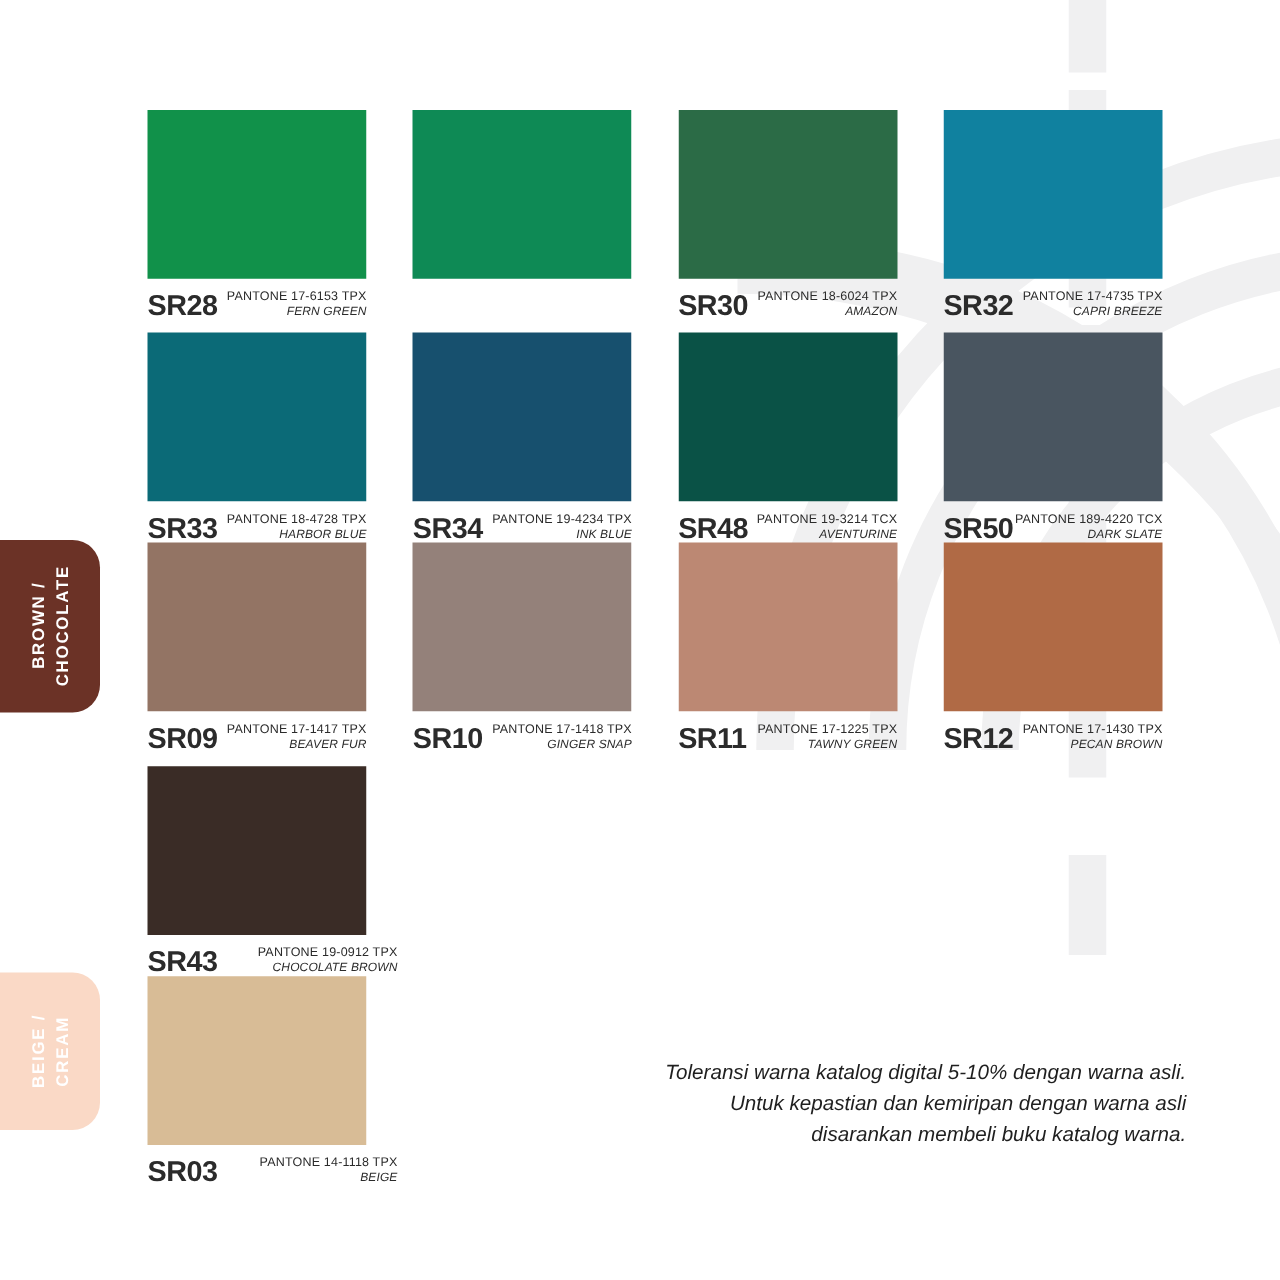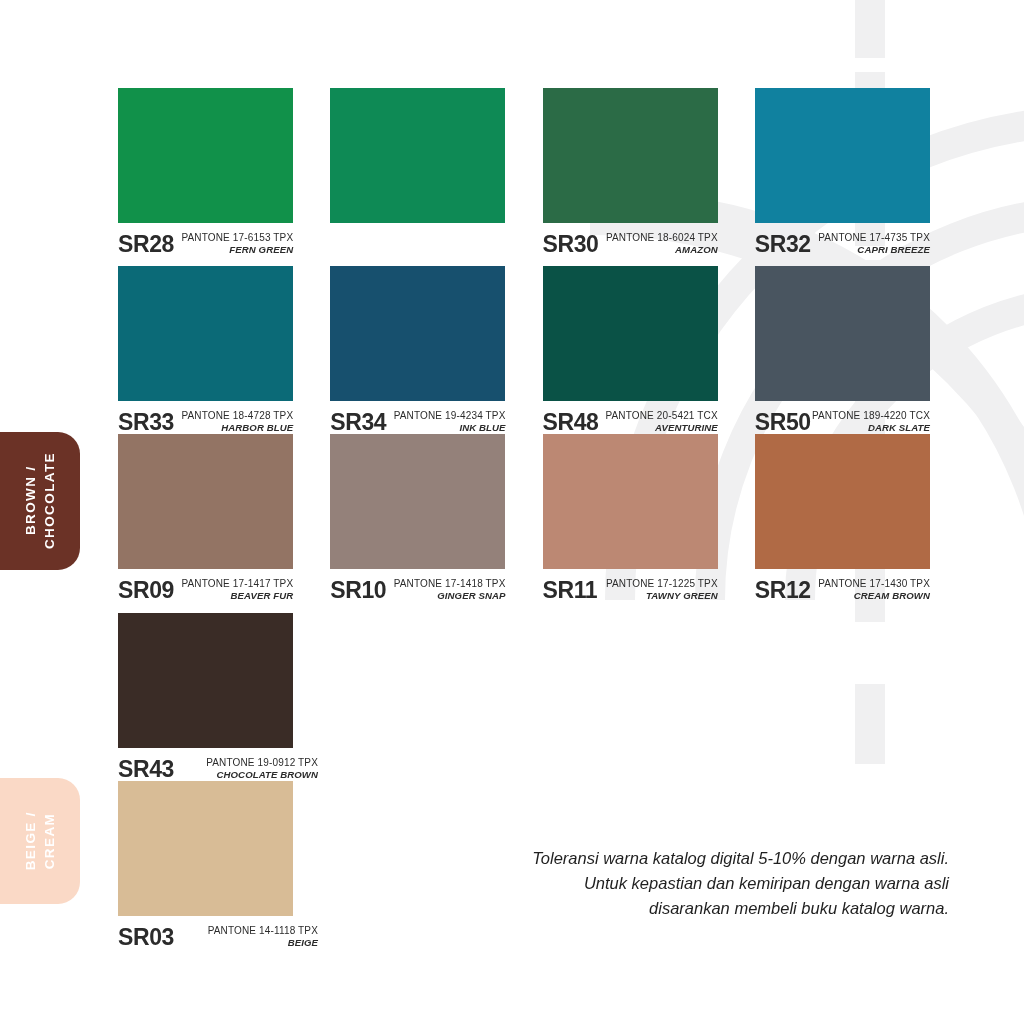--- a/index.html
+++ b/index.html
@@ -102,21 +102,21 @@
   .swatch-pantone {
     font-size: 10px;
     font-weight: normal;
     color: #2b2b2b;
     letter-spacing: 0.15px;
     white-space: nowrap;
     text-align: center;
   }
   .swatch-name {
     font-size: 9.6px;
-    font-weight: bold;
+    font-weight: normal;
     font-style: italic;
     color: #2b2b2b;
     letter-spacing: 0.1px;
     white-space: nowrap;
   }
 
   
   #disclaimer {
     position: absolute;
     right: 75px;
@@ -224,21 +224,21 @@
               <div class="swatch-pantone">PANTONE 19-4234 TPX</div>
               <div class="swatch-name">INK BLUE</div>
             </div>
           </div>
         </div>
         <div class="swatch-cell">
           <div class="swatch-chip" style="background: rgb(10, 82, 70);"></div>
           <div class="swatch-meta">
             <div class="swatch-code">SR48</div>
             <div class="swatch-text">
-              <div class="swatch-pantone">PANTONE 20-5421 TCX</div>
+              <div class="swatch-pantone">PANTONE 19-3214 TCX</div>
               <div class="swatch-name">AVENTURINE</div>
             </div>
           </div>
         </div>
         <div class="swatch-cell">
           <div class="swatch-chip" style="background: rgb(73, 85, 96);"></div>
           <div class="swatch-meta">
             <div class="swatch-code">SR50</div>
             <div class="swatch-text">
               <div class="swatch-pantone">PANTONE 189-4220 TCX</div>
@@ -277,21 +277,21 @@
               <div class="swatch-name">TAWNY GREEN</div>
             </div>
           </div>
         </div>
         <div class="swatch-cell">
           <div class="swatch-chip" style="background: rgb(176, 106, 69);"></div>
           <div class="swatch-meta">
             <div class="swatch-code">SR12</div>
             <div class="swatch-text">
               <div class="swatch-pantone">PANTONE 17-1430 TPX</div>
-              <div class="swatch-name">CREAM BROWN</div>
+              <div class="swatch-name">PECAN BROWN</div>
             </div>
           </div>
         </div>
       </div>
       <div class="grid-row" style="top: 613px;">
         <div class="swatch-cell">
           <div class="swatch-chip" style="background: rgb(58, 44, 38);"></div>
           <div class="swatch-meta">
             <div class="swatch-code">SR43</div>
             <div class="swatch-text">

